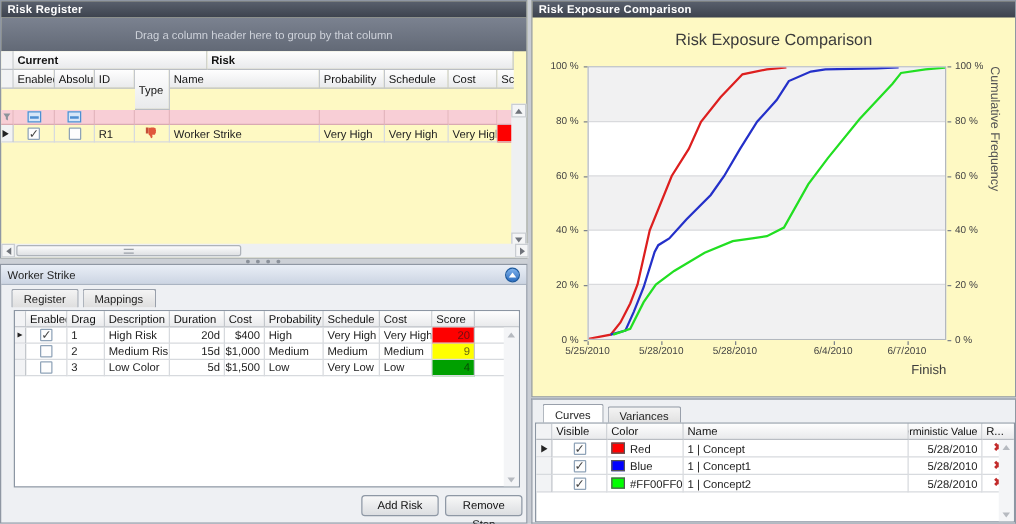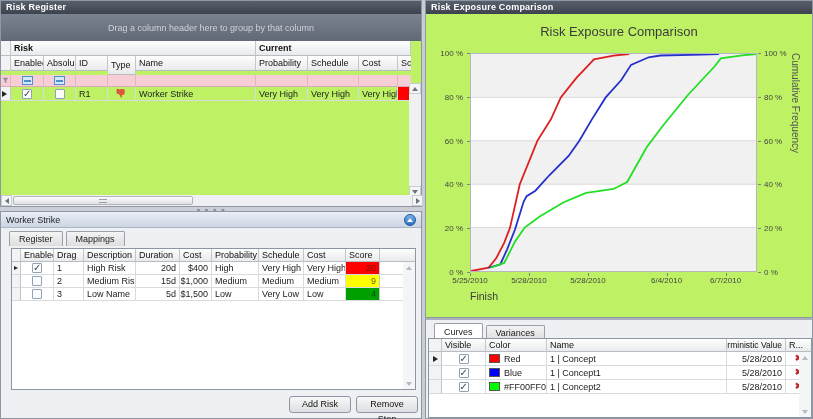--- a/index.html
+++ b/index.html
@@ -1,19 +1,19 @@
 <!DOCTYPE html>
 <html><head>
 <meta charset="utf-8">
 <style>
   * { box-sizing: border-box; margin: 0; padding: 0; }
   html,body { width:813px; height:419px; overflow:hidden; }
   body { font-family:"Liberation Sans", sans-serif; background:#c9cdd4; position:relative; font-size:9px; color:#222; }
 
-  .panel { position:absolute; background:#bef264; border:1px solid #8f97a3; }
+  .panel { position:absolute; background:#fef9c3; border:1px solid #8f97a3; }
   .titlebar { height:13px; background:linear-gradient(#59606d,#3d434e); color:#fff; font-weight:bold; font-size:9px; line-height:13px; padding:0 5px; letter-spacing:.2px; }
 
   
   .grow { display:flex; }
   .cell { border-right:1px solid #d7dade; border-bottom:1px solid #d7dade; padding:0 3px; display:flex; align-items:center; white-space:nowrap; overflow:hidden; font-size:9px; flex:0 0 auto; }
   .hcell { background:linear-gradient(#fefefe,#e9eaec); border-right:1px solid #c3c7cc; border-bottom:1px solid #b9bdc3; color:#111; }
   .right { justify-content:flex-end; }
   .center { justify-content:center; }
   .ind { background:#f2f3f5; border-right:1px solid #c3c7cc; }
 
@@ -53,49 +53,49 @@
 
   
   #chart { left:425px; top:0; width:388px; height:318px; }
   #chart .chart-title { position:absolute; left:0; right:0; top:23px; text-align:center; font-size:13px; color:#3c3c3c; }
   #plot { position:absolute; left:44px; top:52px; width:287px; height:219px; background:#fff; border:1px solid #b3b8bf; }
   #plot svg { position:absolute; inset:0; width:100%; height:100%; }
   .ytick-label { position:absolute; font-size:8px; color:#444; transform:translateY(-50%); }
   .xtick-label { position:absolute; font-size:8px; color:#444; transform:translateX(-50%); top:275px; }
   .tickmark-x { position:absolute; width:1px; height:3px; background:#7d838b; top:272px; }
   .tickmark-y { position:absolute; width:3px; height:1px; background:#7d838b; }
-  #finish-label { position:absolute; left:44px; width:287px; top:289px; text-align:left; font-size:10.5px; color:#3c3c3c; }
+  #finish-label { position:absolute; left:44px; width:287px; top:289px; text-align:right; font-size:10.5px; color:#3c3c3c; }
   #freq-label { position:absolute; left:364px; top:52px; height:219px; display:flex; align-items:center; writing-mode:vertical-rl; font-size:10px; color:#555; }
 
   
   #curves { left:425px; top:318px; width:388px; height:101px; background:#eef0f3; border-top:2px solid #aab1bb; }
   .swatch { width:11px; height:9px; border:1px solid #555; margin-right:4px; flex:0 0 auto; }
   .del { color:#c22a2a; font-weight:bold; font-size:9px; line-height:9px; }
   .splitter { position:absolute; left:0; top:207px; width:422px; height:4px; background:#ccd0d6; display:flex; align-items:center; justify-content:center; }
   .splitter .dots { color:#8a9099; font-size:7px; letter-spacing:1px; line-height:3px; }
 </style>
 </head>
 <body>
 
 <section class="panel" id="rr">
   <div class="titlebar">Risk Register</div>
   <div class="band">Drag a column header here to group by that column</div>
 
   <div class="grow">
     <div class="cell hcell ind" style="width:10px;height:15px"></div>
+    <div class="cell hcell" style="width:155px;height:15px;font-weight:bold">Current</div>
     <div class="cell hcell" style="width:245px;height:15px;font-weight:bold">Risk</div>
-    <div class="cell hcell" style="width:155px;height:15px;font-weight:bold">Current</div>
   </div>
 
   <div class="grow">
     <div class="cell hcell ind" style="width:10px;height:15px"></div>
     <div class="cell hcell" style="width:33px;height:15px">Enabled</div>
     <div class="cell hcell" style="width:32px;height:15px">Absolu...</div>
     <div class="cell hcell" style="width:32px;height:15px">ID</div>
-    <div class="cell hcell" style="width:28px;height:19px">Type</div>
+    <div class="cell hcell" style="width:28px;height:32px">Type</div>
     <div class="cell hcell" style="width:120px;height:15px">Name</div>
     <div class="cell hcell" style="width:52px;height:15px">Probability</div>
     <div class="cell hcell" style="width:51px;height:15px">Schedule</div>
     <div class="cell hcell" style="width:39px;height:15px">Cost</div>
     <div class="cell hcell" style="width:13px;height:15px;border-right:none">Sc</div>
   </div>
 
   <div class="grow filter-row">
     <div class="cell" style="width:10px;height:12px;padding:0 1px">
       <svg width="7" height="7" viewBox="0 0 10 10">
@@ -228,21 +228,21 @@
       <div class="cell right score-cell" style="width: 34px; height: 13px; background-color: rgb(255, 255, 0); color: rgb(107, 107, 17);">9</div>
       <div class="cell" style="flex:1;height:13px;border-right:none"></div>
     </div>
 
     <div class="grow">
       <div class="cell ind" style="width:9px;height:13px"></div>
       <div class="cell center" style="width:33px;height:13px">
           <span class="cb"></span>
         </div>
       <div class="cell" style="width:30px;height:13px">3</div>
-      <div class="cell" style="width:52px;height:13px">Low Name</div>
+      <div class="cell" style="width:52px;height:13px">Low Color</div>
       <div class="cell right" style="width:44px;height:13px">5d</div>
       <div class="cell right" style="width:32px;height:13px">$1,500</div>
       <div class="cell" style="width:47px;height:13px">Low</div>
       <div class="cell" style="width:45px;height:13px">Very Low</div>
       <div class="cell" style="width:42px;height:13px">Low</div>
       <div class="cell right score-cell" style="width: 34px; height: 13px; background-color: rgb(0, 160, 0); color: rgb(6, 77, 6);">4</div>
       <div class="cell" style="flex:1;height:13px;border-right:none"></div>
     </div>
 
     <div class="sb" style="right:0;top:13px;width:12px;bottom:0;background:#f4f5f7">

